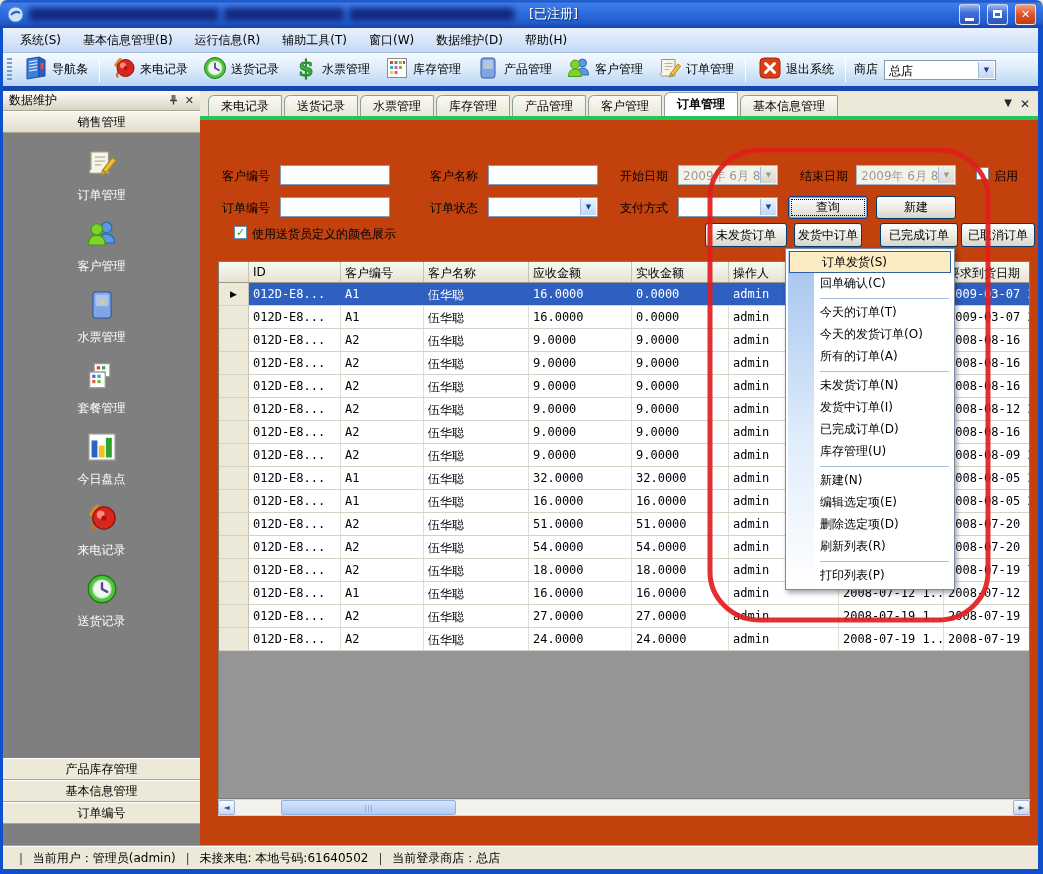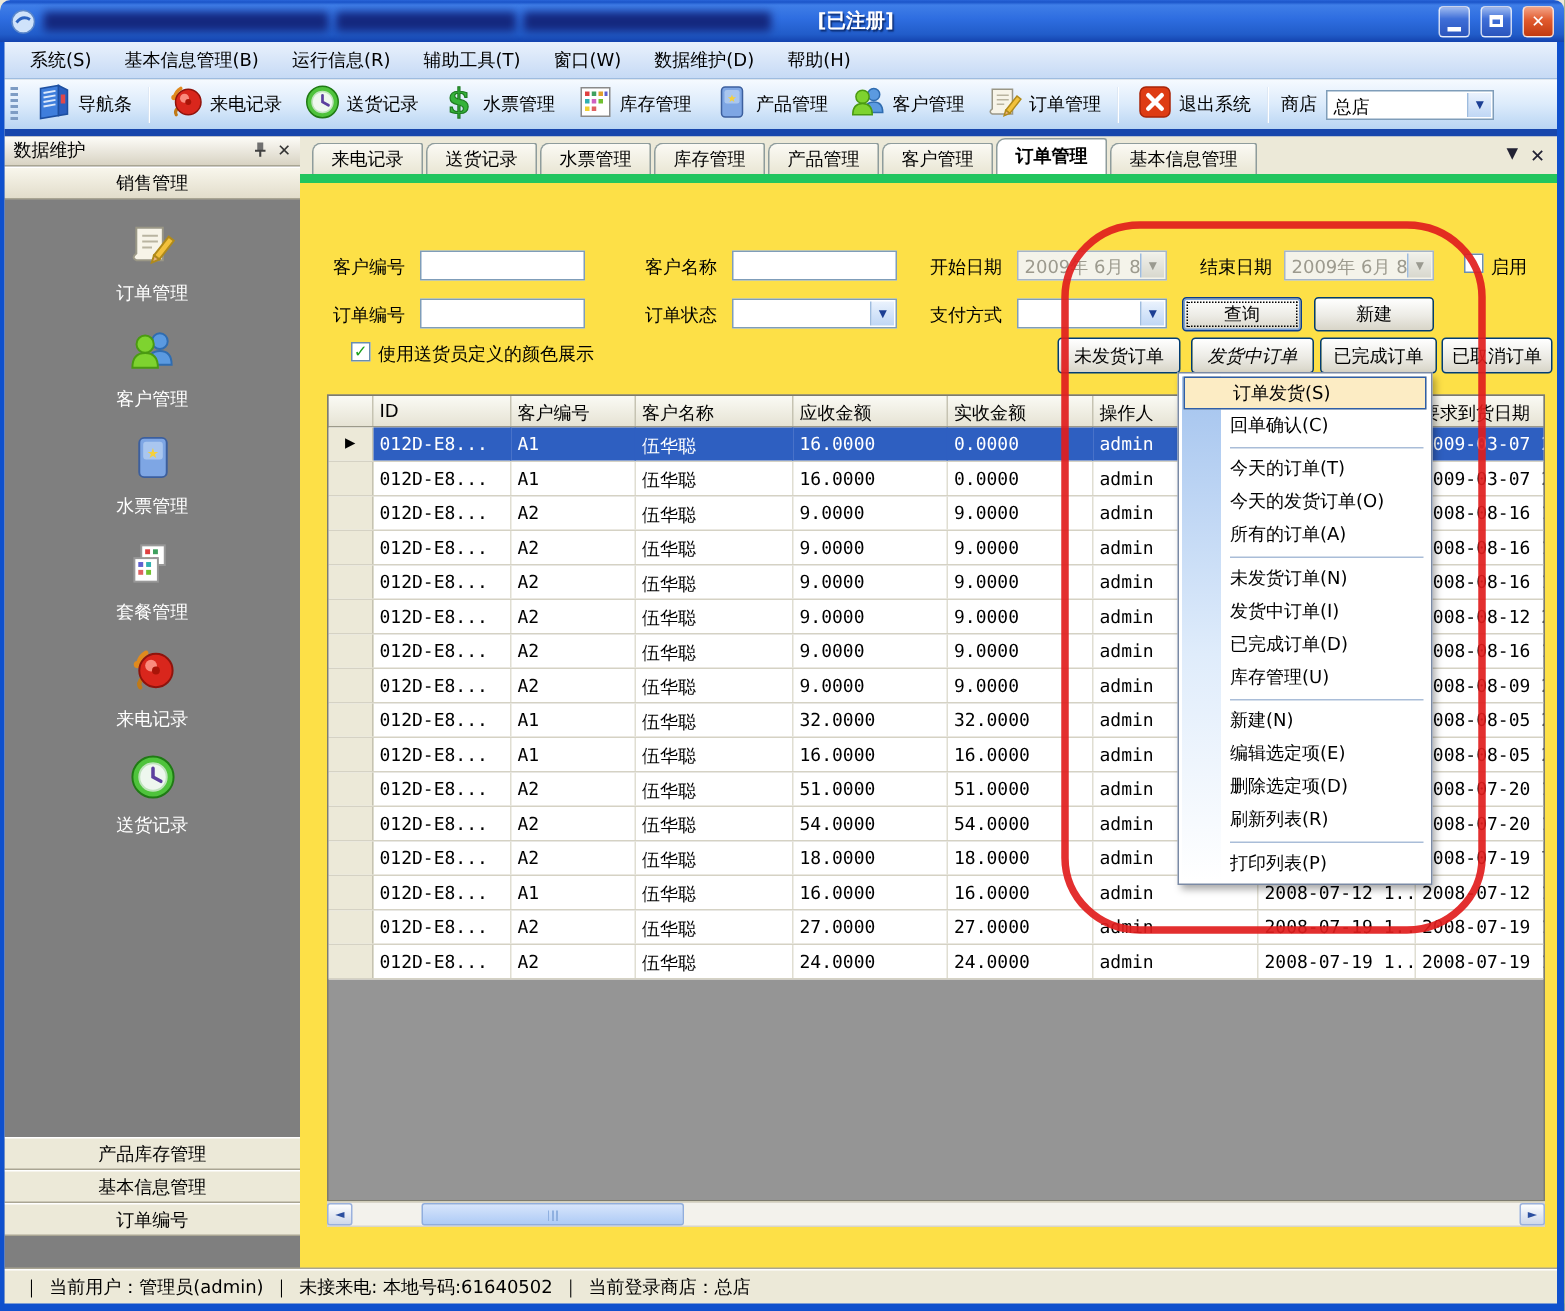--- a/index.html
+++ b/index.html
@@ -4,21 +4,21 @@
 <style>
   * { margin:0; padding:0; box-sizing:border-box; }
   body { font-family:"DejaVu Sans", sans-serif; font-size:12px; background:#3a6ea5; }
   .screen { position:relative; width:1043px; height:874px; background:#ece9d8; overflow:hidden; }
 
   
   .titlebar { position:absolute; left:0; top:0; width:1043px; height:28px;
     background:linear-gradient(180deg,#2964d8 0%,#1b55c9 5%,#3f7ee8 12%,#2e6de0 45%,#215cc9 82%,#1443ae 100%);
     border-radius:7px 7px 0 0; display:flex; align-items:center; padding:0 7px; gap:5px; }
   .blurblock { display:inline-block; height:13px; background:#14277d; filter:blur(3px); border-radius:2px; }
-  .reg-badge { color:#fff; font-weight:bold; font-size:13px; text-shadow:1px 1px 1px #0a2a6e; margin-left:26px; }
+  .reg-badge { color:#fff; font-weight:normal; font-size:13px; text-shadow:1px 1px 1px #0a2a6e; margin-left:10px; }
   .tb-spacer { flex:1; }
   .winbtn { width:21px; height:21px; border:1px solid rgba(255,255,255,.75); border-radius:3px;
     display:flex; align-items:center; justify-content:center; color:#fff; font-size:11px; font-weight:bold;
     background:linear-gradient(180deg,#9db9f0 0%,#3f6fd8 40%,#2a55bd 100%); margin-left:2px; cursor:pointer; }
   .winbtn.close { background:linear-gradient(180deg,#f3a183 0%,#e0592d 45%,#c23a10 100%); }
   .glyph-min { width:9px; height:3px; background:#fff; margin-top:10px; }
   .glyph-max { width:9px; height:8px; border:2px solid #fff; border-top-width:3px; }
 
   .menubar { position:absolute; left:3px; top:28px; width:1035px; height:25px;
     background:linear-gradient(180deg,#e9f1fc,#c6daf5); border-bottom:1px solid #9ebcdf;
@@ -60,21 +60,21 @@
     text-align:center; line-height:20px; cursor:pointer; color:#000; }
 
   
   .main { position:absolute; left:200px; top:91px; width:838px; height:755px; background:#ece9d8; }
   .tabstrip { position:absolute; left:0; top:1px; right:0; height:24px; display:flex; align-items:flex-end; padding-left:8px; }
   .tab { height:21px; line-height:20px; padding:0 12px; margin-right:2px;
     background:linear-gradient(180deg,#fbfaf4,#e9e6d4); border:1px solid #8e9c9c; border-bottom:none;
     border-radius:6px 2px 0 0; cursor:pointer; white-space:nowrap; }
   .tab.active { height:24px; line-height:23px; background:#fff; font-weight:bold; position:relative; z-index:2; }
   .tab-ctrl { position:absolute; top:6px; font-size:10px; color:#223; cursor:pointer; }
-  .content { position:absolute; left:0; top:25px; right:0; bottom:0; border-top:6px solid #22c55e; background:#fde047; }
+  .content { position:absolute; left:0; top:25px; right:0; bottom:0; border-top:4px solid #22c55e; background:#c2410c; }
 
   .flbl { position:absolute; white-space:nowrap; color:#000; }
   .ftxt { position:absolute; height:20px; border:1px solid #7f9db9; background:#fff; font:12px "DejaVu Sans",sans-serif; padding:1px 3px; }
   .fcombo { position:absolute; height:20px; }
   .fcombo .combo-box { width:100%; height:100%; }
   .fcombo.disabled .combo-box { background:#f4f3ea; border-color:#a5b5c9; }
   .fcombo.disabled .val { color:#9c9a8e; }
   .fcombo.disabled .combo-arrow { background:linear-gradient(180deg,#f0f0ea,#d8d8ce); color:#9a9a90; }
   .chk { position:absolute; width:13px; height:13px; background:#fff; border:1px solid #6a8db0;
     display:flex; align-items:center; justify-content:center; font-size:11px; font-weight:bold; color:#1ca11c; cursor:pointer; }
@@ -316,20 +316,29 @@
               <rect x="3.5" y="10" width="12" height="12" fill="#fff" stroke="#999"></rect>
               <rect x="5.5" y="12" width="2.5" height="2.5" fill="#6060d0"></rect>
               <rect x="9.5" y="12" width="2.5" height="2.5" fill="#30b0b0"></rect>
               <rect x="5.5" y="16" width="2.5" height="2.5" fill="#e06060"></rect>
               <rect x="9.5" y="16" width="2.5" height="2.5" fill="#70c030"></rect>
             </svg></span>
           <span>套餐管理</span>
         </div>
         <div class="sb-item">
           <span><svg width="34" height="34" viewBox="0 0 26 26">
+              <rect x="3" y="3" width="20" height="20" fill="#fff" stroke="#9a9a9a"></rect>
+              <rect x="5" y="8" width="4.5" height="13" fill="#2f62c8"></rect>
+              <rect x="10.5" y="12" width="4.5" height="9" fill="#e8c520"></rect>
+              <rect x="16" y="6" width="4.5" height="15" fill="#2fa32f"></rect>
+            </svg></span>
+          <span>今日盘点</span>
+        </div>
+        <div class="sb-item">
+          <span><svg width="34" height="34" viewBox="0 0 26 26">
               <path d="M5.5 9.5 A 8.5 8.5 0 0 1 9.5 4" stroke="#e08a1e" stroke-width="2.4" fill="none" stroke-linecap="round"></path>
               <circle cx="5" cy="10" r="1.8" fill="#e08a1e"></circle>
               <path d="M8 16.5 q -3 3 -1.5 5" stroke="#c07a18" stroke-width="2.2" fill="none" stroke-linecap="round"></path>
               <circle cx="14.5" cy="13" r="8.5" fill="#d9261c" stroke="#8f130c"></circle>
               <circle cx="12" cy="10.5" r="3" fill="#ff9d8f" opacity=".85"></circle>
               <circle cx="14.5" cy="13" r="2" fill="#a81408"></circle>
             </svg></span>
           <span>来电记录</span>
         </div>
         <div class="sb-item">
@@ -401,21 +410,21 @@
           <span class="combo-arrow">▼</span>
           </div>
       </div>
       <button class="xpbtn focused" style="left:588px; top:76px; width:80px;">查询</button>
       <button class="xpbtn" style="left:676px; top:76px; width:80px;">新建</button>
 
       <span class="chk" style="left:34px; top:106px;">✓</span>
       <span class="flbl" style="left:52px; top:106px;">使用送货员定义的颜色展示</span>
       <div id="statusBtns">
           <button class="xpbtn" style="left: 505px; top: 103px; width: 82px; height: 24px;">未发货订单</button>
-          <button class="xpbtn" style="left: 594px; top: 103px; width: 82px; height: 24px; font-style: italic;">发货中订单</button>
+          <button class="xpbtn" style="left: 594px; top: 103px; width: 68px; height: 24px;">发货中订单</button>
           <button class="xpbtn" style="left: 680px; top: 103px; width: 78px; height: 24px;">已完成订单</button>
           <button class="xpbtn" style="left: 761px; top: 103px; width: 74px; height: 24px;">已取消订单</button>
         </div>
 
       <div class="grid" id="grid">
           <div class="g-head">
             <div class="g-hcell" style="width: 30px;"></div>
             <div class="g-hcell" style="width: 92px;">ID</div>
             <div class="g-hcell" style="width: 83px;">客户编号</div>
             <div class="g-hcell" style="width: 105px;">客户名称</div>

